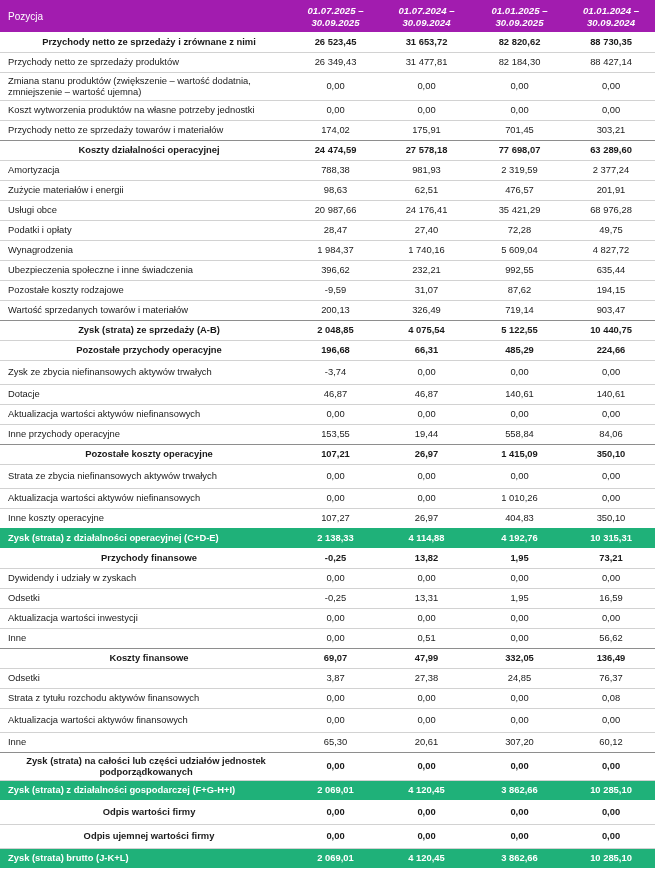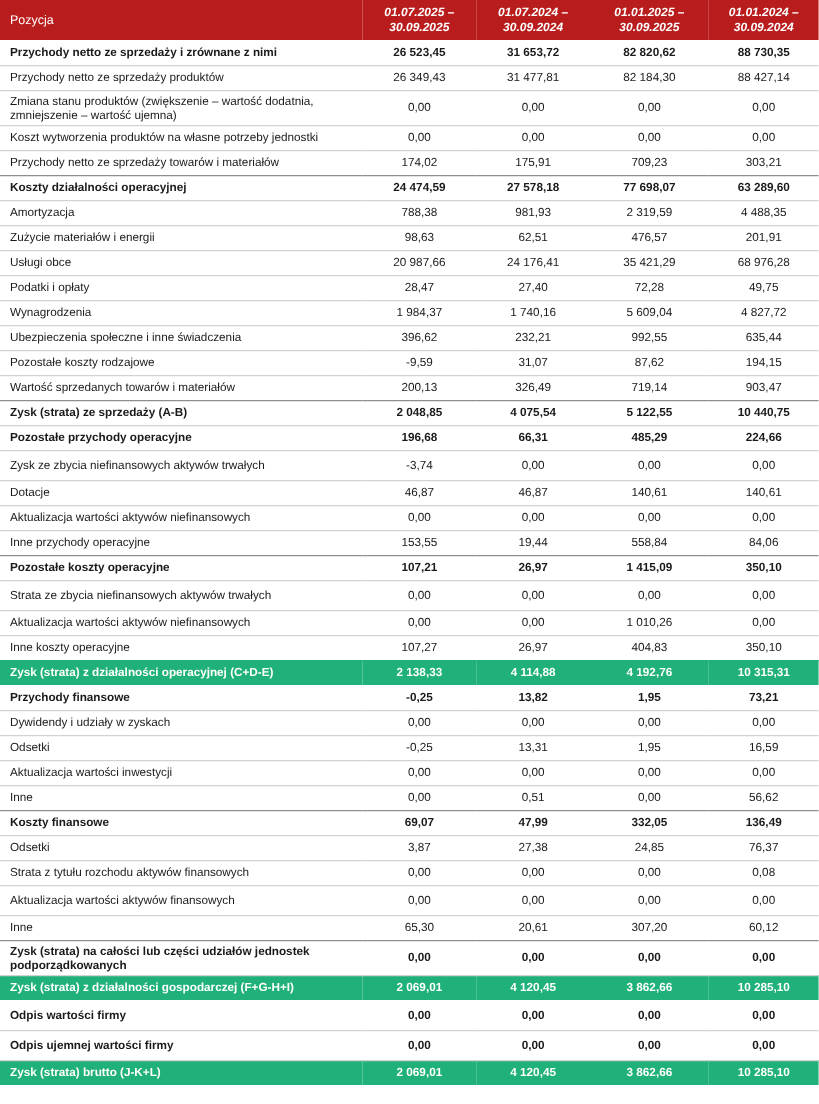--- a/index.html
+++ b/index.html
@@ -71,41 +71,42 @@
   tbody td.lbl {
     text-align: left;
     white-space: nowrap;
   }
 
   
   tr.bold td {
     font-weight: bold;
     border-top: 1px solid #8e8e8e;
     border-bottom: 1px solid #d2d2d2;
+    text-align: center;
   }
 
   
   tr.green td {
     background: #1fb179;
     color: #ffffff;
     font-weight: bold;
     border-top: 1px solid #1fb179;
     border-bottom: 1px solid #ffffff;
   }
 
   
   tr.tall td { height: 28px; }
   tr.tall td.lbl { white-space: normal; padding-right: 6px; }
 
   
   tr.mid td { height: 24px; }
 
   tbody tr:first-child td { border-top: none; }
 </style>
-<style>thead th{background:#b91c1c;}tr.green td{background:#1fb179;border-top-color:#1fb179;margin-left:24px;}</style></head>
+<style>thead th{background:#a21caf;}tr.green td{background:#1fb179;border-top-color:#1fb179;margin-left:24px;}</style></head>
 <body>
 
 <table class="pnl">
   <colgroup>
     <col class="c-label">
     <col class="c-val">
     <col class="c-val2">
     <col class="c-val3">
     <col class="c-val4">
   </colgroup>
@@ -156,36 +157,36 @@
         <td class="lbl">Koszt wytworzenia produktów na własne potrzeby jednostki</td>
         <td class="num">0,00</td>
         <td class="num">0,00</td>
         <td class="num">0,00</td>
         <td class="num">0,00</td>
       </tr>
       <tr>
         <td class="lbl">Przychody netto ze sprzedaży towarów i materiałów</td>
         <td class="num">174,02</td>
         <td class="num">175,91</td>
-        <td class="num">709,23</td>
+        <td class="num">701,45</td>
         <td class="num">303,21</td>
       </tr>
       <tr class="bold">
         <td class="lbl">Koszty działalności operacyjnej</td>
         <td class="num">24 474,59</td>
         <td class="num">27 578,18</td>
         <td class="num">77 698,07</td>
         <td class="num">63 289,60</td>
       </tr>
       <tr>
         <td class="lbl">Amortyzacja</td>
         <td class="num">788,38</td>
         <td class="num">981,93</td>
         <td class="num">2 319,59</td>
-        <td class="num">4 488,35</td>
+        <td class="num">2 377,24</td>
       </tr>
       <tr>
         <td class="lbl">Zużycie materiałów i energii</td>
         <td class="num">98,63</td>
         <td class="num">62,51</td>
         <td class="num">476,57</td>
         <td class="num">201,91</td>
       </tr>
       <tr>
         <td class="lbl">Usługi obce</td>

